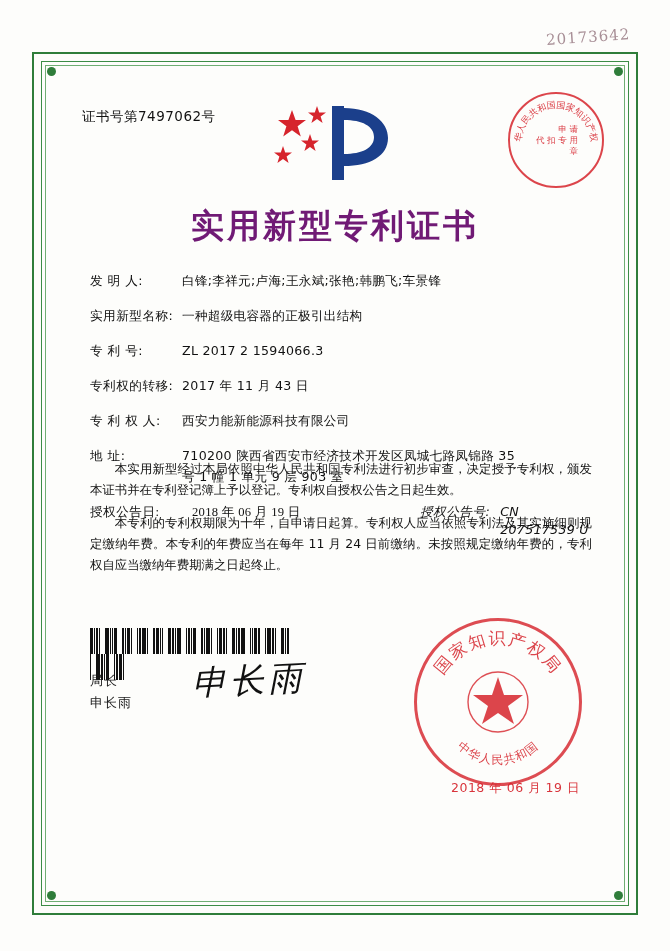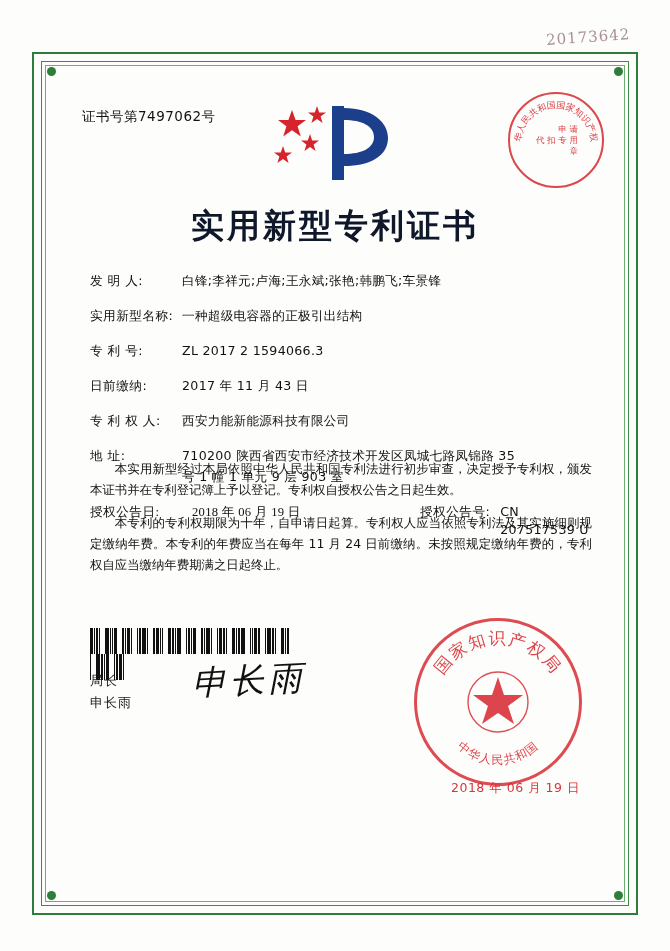--- a/index.html
+++ b/index.html
@@ -159,21 +159,21 @@
 
   
   .main-title {
     position: absolute;
     left: 0; right: 0;
     top: 124px;
     text-align: center;
     font-size: 33px;
     font-weight: bold;
     letter-spacing: 3px;
-    color: #0f172a;
+    color: #701a75;
     font-family: "DejaVu Sans", sans-serif;
   }
 
   
   .fields {
     position: absolute;
     left: 30px;
     right: 18px;
     top: 192px;
     font-size: 12.6px;
@@ -201,21 +201,21 @@
     margin-top: 3px;
   }
 
   .row-two-col {
     display: flex;
     align-items: flex-start;
     margin-bottom: 14px;
     line-height: 18px;
   }
   .row-two-col .col-left { display: flex; width: 330px; flex: 0 0 330px; font-family: Liberation Serif, serif; }
-  .row-two-col .col-right { display: flex; flex: 1; }
+  .row-two-col .col-right { display: flex; flex: 1; font-style: italic; }
   .row-two-col .lbl { white-space: nowrap; letter-spacing: .5px; }
   .row-two-col .val { margin-left: 10px; letter-spacing: .3px; }
   .row-two-col .lbl-w { width: 92px; flex: 0 0 92px; }
 
   
   .paragraphs {
     position: absolute;
     left: 30px;
     right: 18px;
     top: 378px;
@@ -386,21 +386,21 @@
         <div class="field-label">实用新型名称:</div>
         <div class="field-value">一种超级电容器的正极引出结构</div>
       </div>
 
       <div class="field-row">
         <div class="field-label">专 利 号:</div>
         <div class="field-value">ZL 2017 2 1594066.3</div>
       </div>
 
       <div class="field-row">
-        <div class="field-label">日前缴纳:</div>
+        <div class="field-label">专利权的转移:</div>
         <div class="field-value">2017 年 11 月 43 日</div>
       </div>
 
       <div class="field-row">
         <div class="field-label">专 利 权 人:</div>
         <div class="field-value">西安力能新能源科技有限公司</div>
       </div>
 
       <div class="field-row">
         <div class="field-label">地 址:</div>

